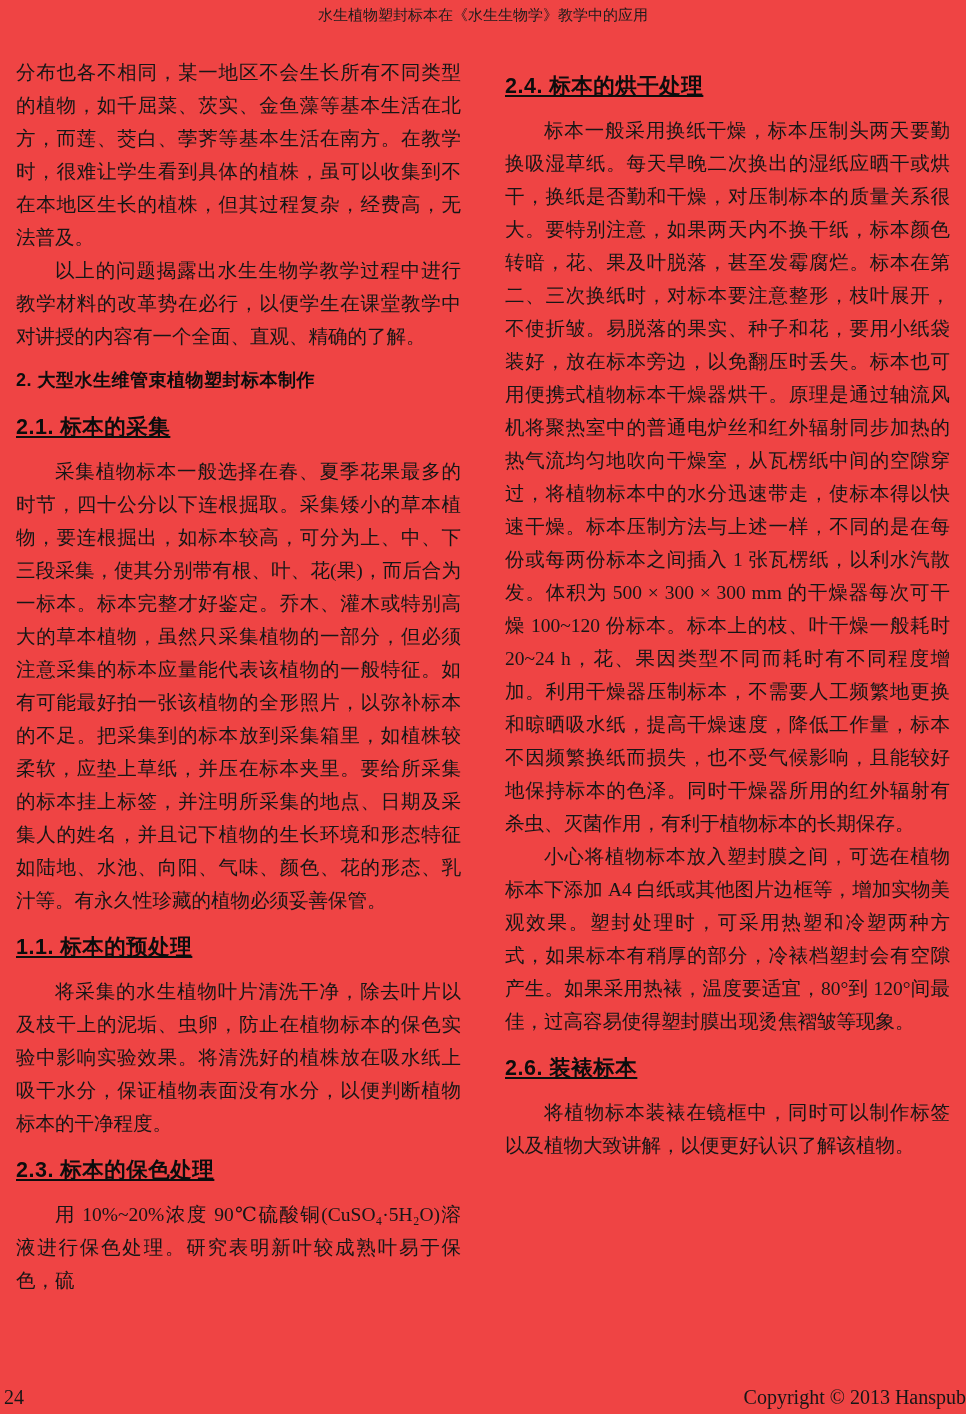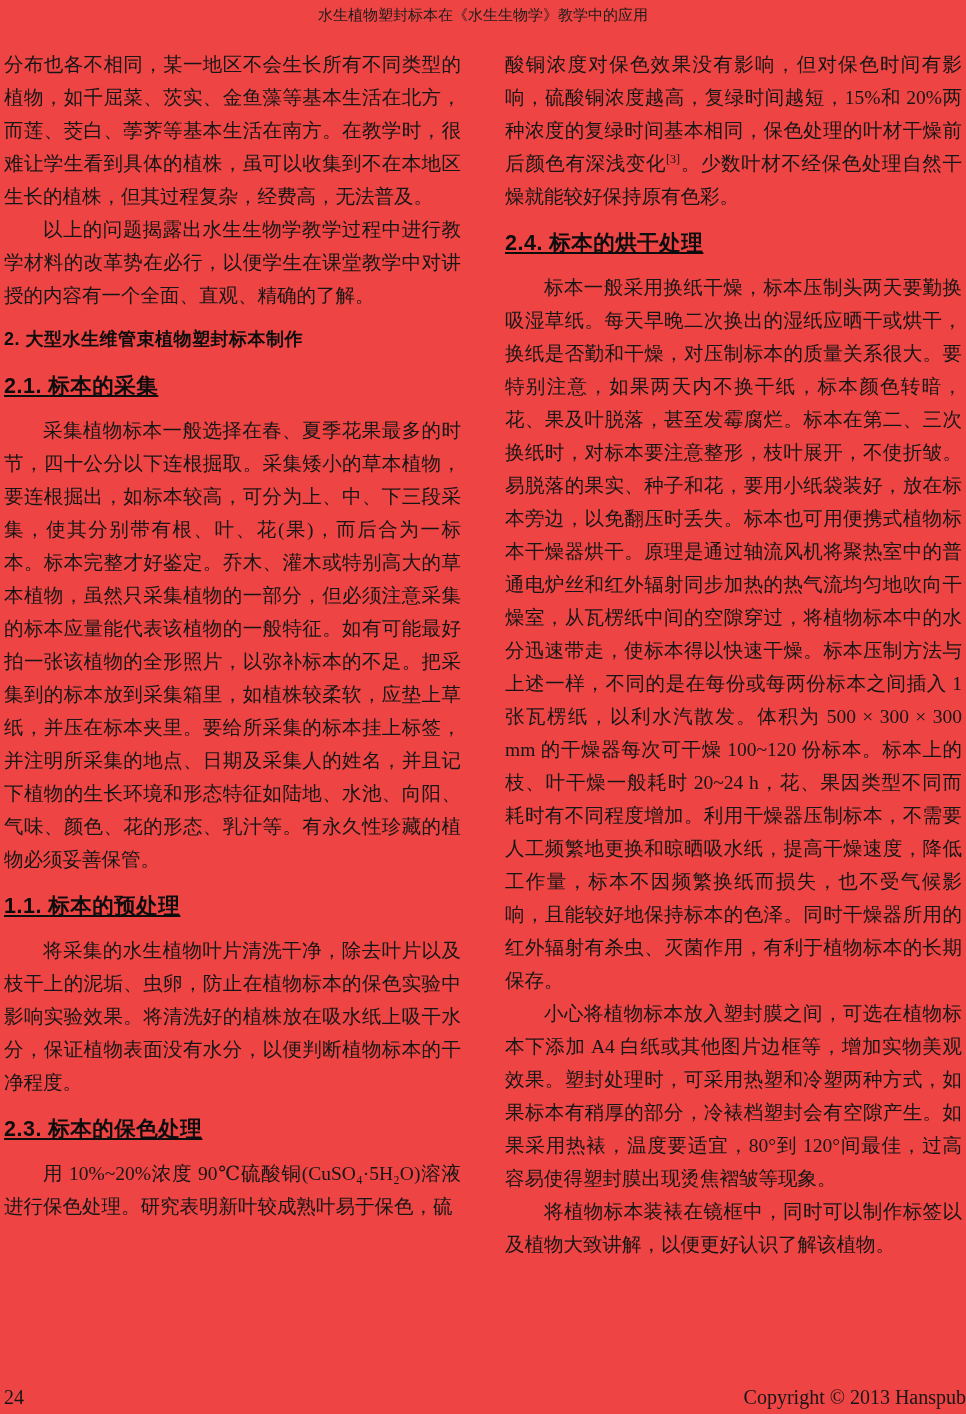--- a/index.html
+++ b/index.html
@@ -9,21 +9,21 @@
     font-family:"Liberation Serif","DejaVu Serif",serif;
     -webkit-font-smoothing:antialiased;
   }
   .page{position:relative;width:966px;height:1414px;overflow:hidden;background:#ef4444;}
   .running-head{
     padding-top:6px;text-align:center;
     font-size:15px;line-height:18px;color:#1c1c1c;
   }
   .columns{
     display:flex;gap:44px;
-    padding:0 4px;margin-top:24px;
+    padding:0 16px;margin-top:32px;
   }
   .col{flex:1;min-width:0;}
   .para{
     margin:0;font-size:19.5px;line-height:33px;
     text-align:justify;text-indent:2em;color:#161616;
     word-break:break-word;
   }
   .para.noindent{text-indent:0;}
   .para sup{font-size:0.62em;line-height:0;vertical-align:super;}
   .sec1{
@@ -54,24 +54,24 @@
         <p class="para">以上的问题揭露出水生生物学教学过程中进行教学材料的改革势在必行，以便学生在课堂教学中对讲授的内容有一个全面、直观、精确的了解。</p>
         <div class="sec1">2. 大型水生维管束植物塑封标本制作</div>
         <div class="sec2">2.1. 标本的采集</div>
         <p class="para">采集植物标本一般选择在春、夏季花果最多的时节，四十公分以下连根掘取。采集矮小的草本植物，要连根掘出，如标本较高，可分为上、中、下三段采集，使其分别带有根、叶、花(果)，而后合为一标本。标本完整才好鉴定。乔木、灌木或特别高大的草本植物，虽然只采集植物的一部分，但必须注意采集的标本应量能代表该植物的一般特征。如有可能最好拍一张该植物的全形照片，以弥补标本的不足。把采集到的标本放到采集箱里，如植株较柔软，应垫上草纸，并压在标本夹里。要给所采集的标本挂上标签，并注明所采集的地点、日期及采集人的姓名，并且记下植物的生长环境和形态特征如陆地、水池、向阳、气味、颜色、花的形态、乳汁等。有永久性珍藏的植物必须妥善保管。</p>
         <div class="sec2">1.1. 标本的预处理</div>
         <p class="para">将采集的水生植物叶片清洗干净，除去叶片以及枝干上的泥垢、虫卵，防止在植物标本的保色实验中影响实验效果。将清洗好的植株放在吸水纸上吸干水分，保证植物表面没有水分，以便判断植物标本的干净程度。</p>
         <div class="sec2">2.3. 标本的保色处理</div>
         <p class="para">用 10%~20%浓度 90℃硫酸铜(CuSO₄·5H₂O)溶液进行保色处理。研究表明新叶较成熟叶易于保色，硫</p>
       </div>
     <div class="col">
-        <p class="para noindent">酸铜浓度对保色效果没有影响，但对保色时间有影响，硫酸铜浓度越高，复绿时间越短，15%和 20%两种浓度的复绿时间基本相同，保色处理的叶材干燥前后颜色有深浅变化<sup>[3]</sup>。少数叶材不经保色处理自然干燥就能较好保持原有色彩。</p>
         <div class="sec2">2.4. 标本的烘干处理</div>
         <p class="para">标本一般采用换纸干燥，标本压制头两天要勤换吸湿草纸。每天早晚二次换出的湿纸应晒干或烘干，换纸是否勤和干燥，对压制标本的质量关系很大。要特别注意，如果两天内不换干纸，标本颜色转暗，花、果及叶脱落，甚至发霉腐烂。标本在第二、三次换纸时，对标本要注意整形，枝叶展开，不使折皱。易脱落的果实、种子和花，要用小纸袋装好，放在标本旁边，以免翻压时丢失。标本也可用便携式植物标本干燥器烘干。原理是通过轴流风机将聚热室中的普通电炉丝和红外辐射同步加热的热气流均匀地吹向干燥室，从瓦楞纸中间的空隙穿过，将植物标本中的水分迅速带走，使标本得以快速干燥。标本压制方法与上述一样，不同的是在每份或每两份标本之间插入 1 张瓦楞纸，以利水汽散发。体积为 500 × 300 × 300 mm 的干燥器每次可干燥 100~120 份标本。标本上的枝、叶干燥一般耗时 20~24 h，花、果因类型不同而耗时有不同程度增加。利用干燥器压制标本，不需要人工频繁地更换和晾晒吸水纸，提高干燥速度，降低工作量，标本不因频繁换纸而损失，也不受气候影响，且能较好地保持标本的色泽。同时干燥器所用的红外辐射有杀虫、灭菌作用，有利于植物标本的长期保存。</p>
         <p class="para">小心将植物标本放入塑封膜之间，可选在植物标本下添加 A4 白纸或其他图片边框等，增加实物美观效果。塑封处理时，可采用热塑和冷塑两种方式，如果标本有稍厚的部分，冷裱档塑封会有空隙产生。如果采用热裱，温度要适宜，80°到 120°间最佳，过高容易使得塑封膜出现烫焦褶皱等现象。</p>
+        <div class="sec2">2.6. 装裱标本</div>
         <p class="para">将植物标本装裱在镜框中，同时可以制作标签以及植物大致讲解，以便更好认识了解该植物。</p>
       </div>
   </div>
 
   <div class="footer">
     <span>24</span>
     <span>Copyright © 2013 Hanspub</span>
   </div>
 </div>
 

